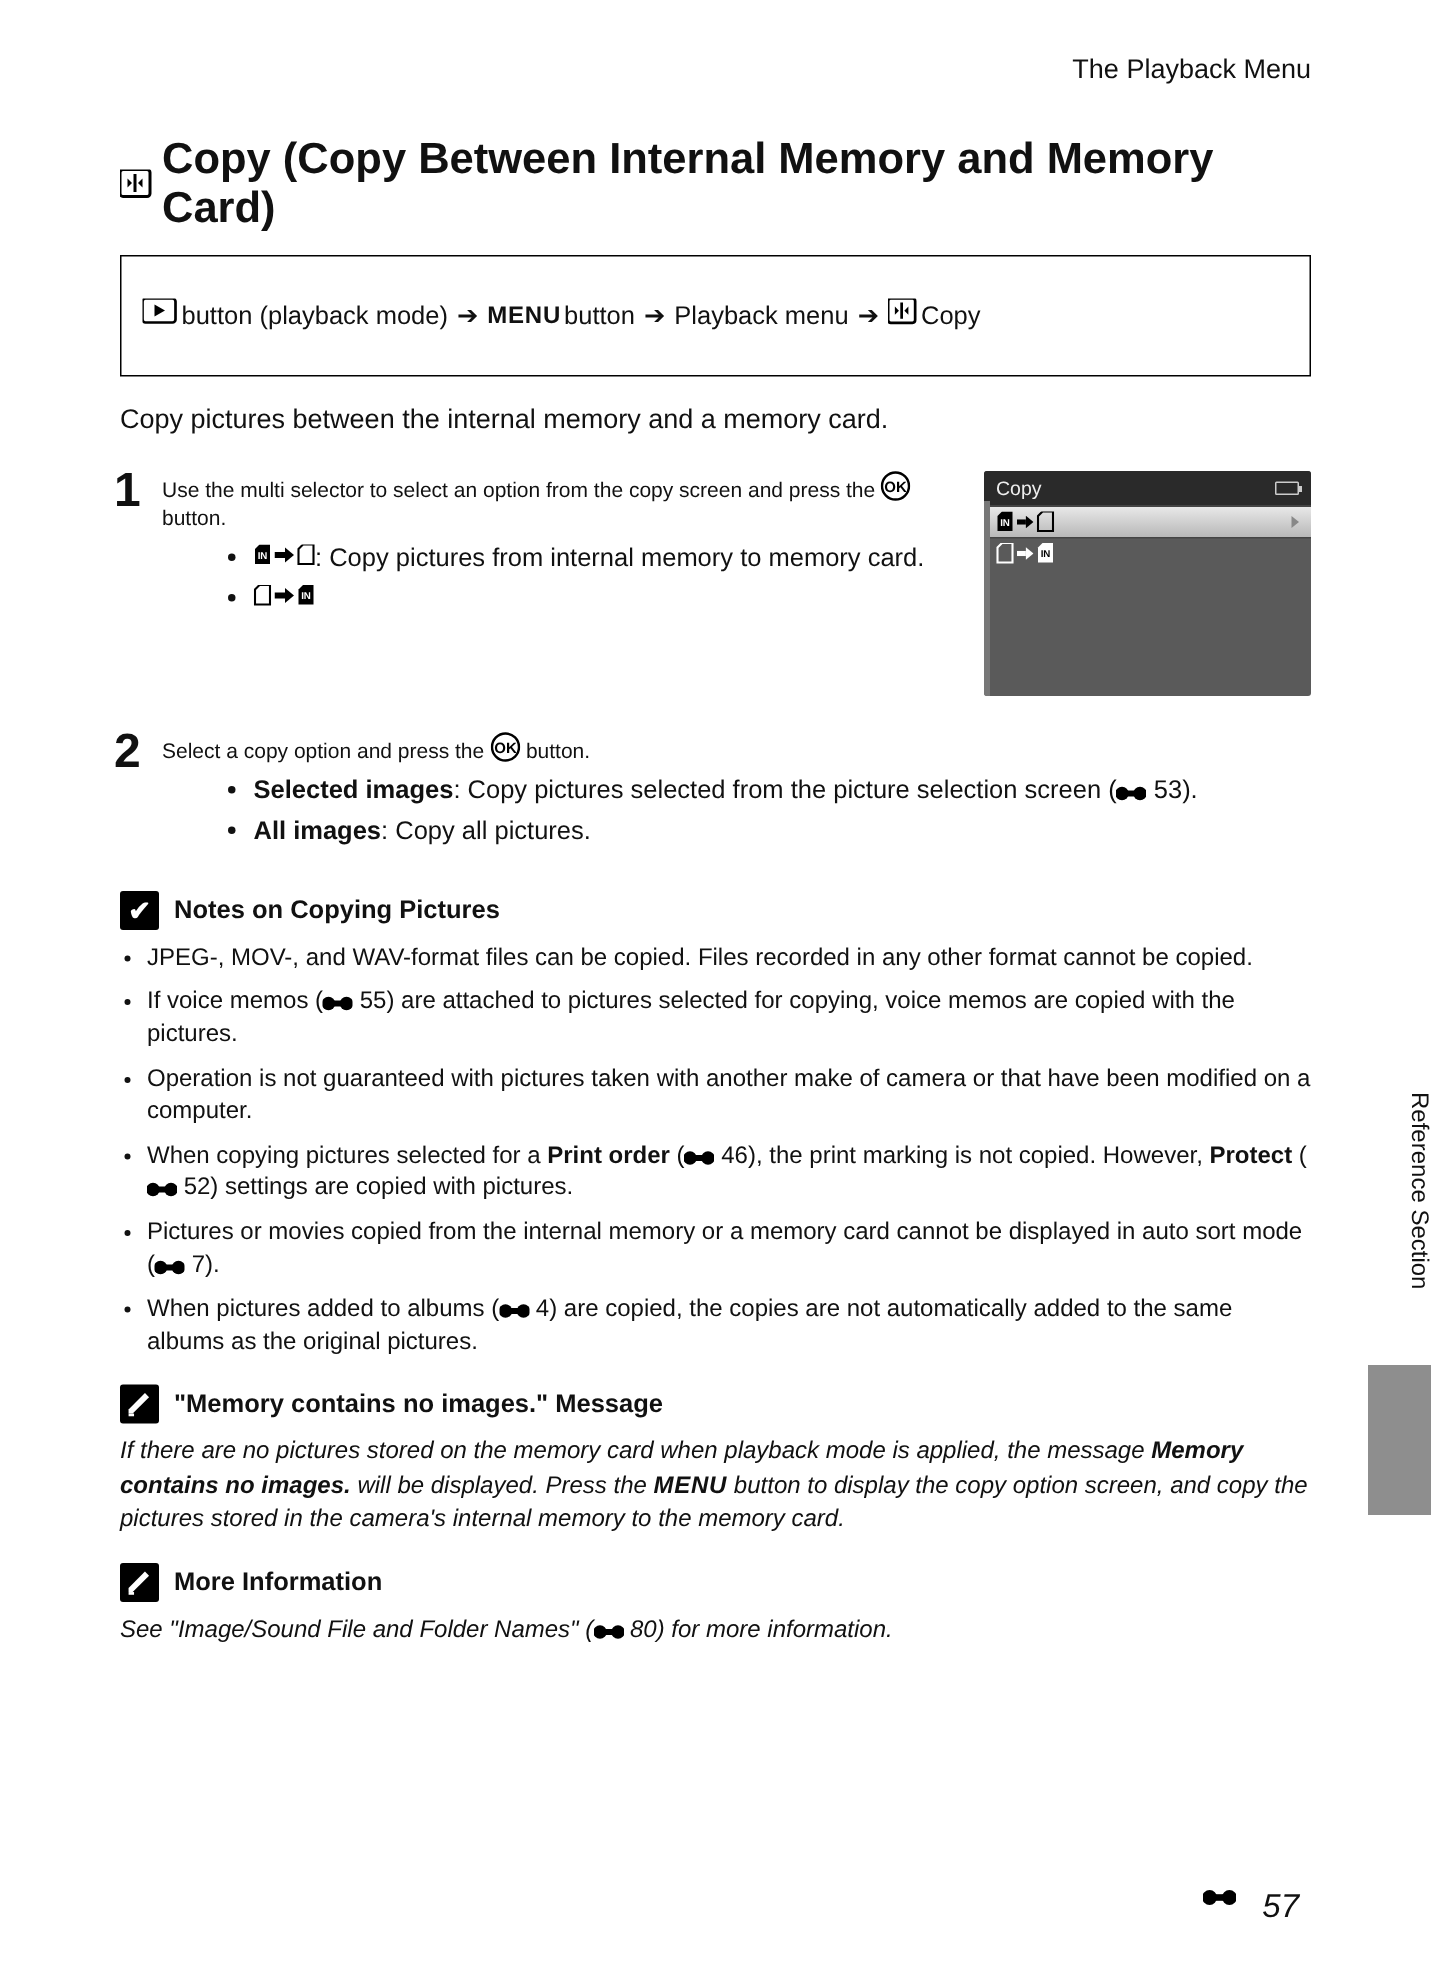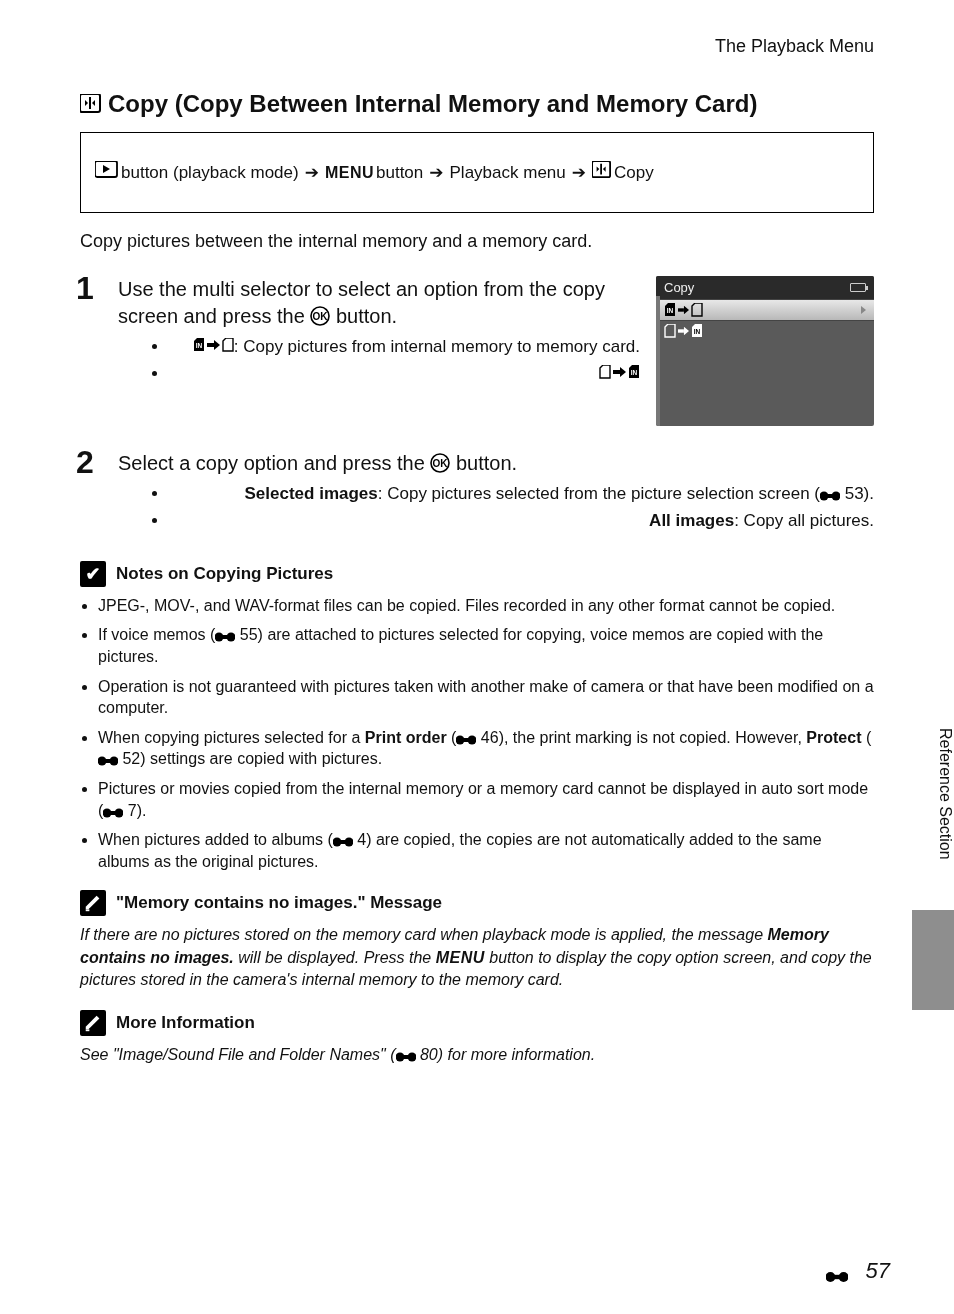--- a/index.html
+++ b/index.html
@@ -14,21 +14,21 @@
   }
   .page {
     padding: 36px 80px 40px 80px;
   }
   .running-head {
     text-align: right;
     font-size: 18px;
     margin-bottom: 33px;
   }
   .main-title {
-    font-size: 24px;
+    font-size: 29px;
     font-weight: 700;
     margin-bottom: 14px;
     display: flex;
     align-items: center;
   }
   .icon-copy-title {
     display: inline-flex;
     width: 22px; height: 20px;
     margin-right: 6px;
   }
@@ -47,30 +47,30 @@
   .step-block { display: flex; gap: 16px; margin-bottom: 24px; }
   .step-left { flex: 1; }
   .step-num {
     font-size: 32px;
     font-weight: 700;
     position: absolute;
     margin-left: -4px;
     margin-top: -6px;
   }
   .step-head {
-    font-size: 20px;
-    margin-left: 38px;
+    font-size: 14px;
+    margin-left: 28px;
     margin-bottom: 6px;
     line-height: 1.35;
   }
   .step-sub {
     padding-left: 60px;
     font-size: 17px;
   }
-  .step-sub li { list-style: disc; margin-left: 29px; margin-bottom: 4px; line-height: 1.35; text-align: right; }
+  .step-sub li { list-style: disc; margin-left: 29px; margin-bottom: 4px; line-height: 1.35; }
   .step-right { width: 218px; }
   .camera-screen {
     width: 218px;
     height: 150px;
     background: #5a5a5a;
     border-radius: 2px;
     overflow: hidden;
     font-size: 13px;
     color: #eee;
   }
@@ -162,25 +162,25 @@
     text-align: left;
   }
   .side-gray {
     background: #8e8e8e;
     width: 42px;
     flex: 1;
   }
   .page-num {
     position: absolute;
     bottom: 30px;
-    right: 64px;
+    right: 88px;
     font-size: 22px;
     font-style: italic;
     display: flex;
-    align-items: flex-end;
+    align-items: flex-start;
     gap: 18px;
   }
   .ref-icon {
     display: inline-flex;
     vertical-align: -3px;
   }
   .ok-btn {
     display:inline-flex;
     vertical-align:-3px;
   }

